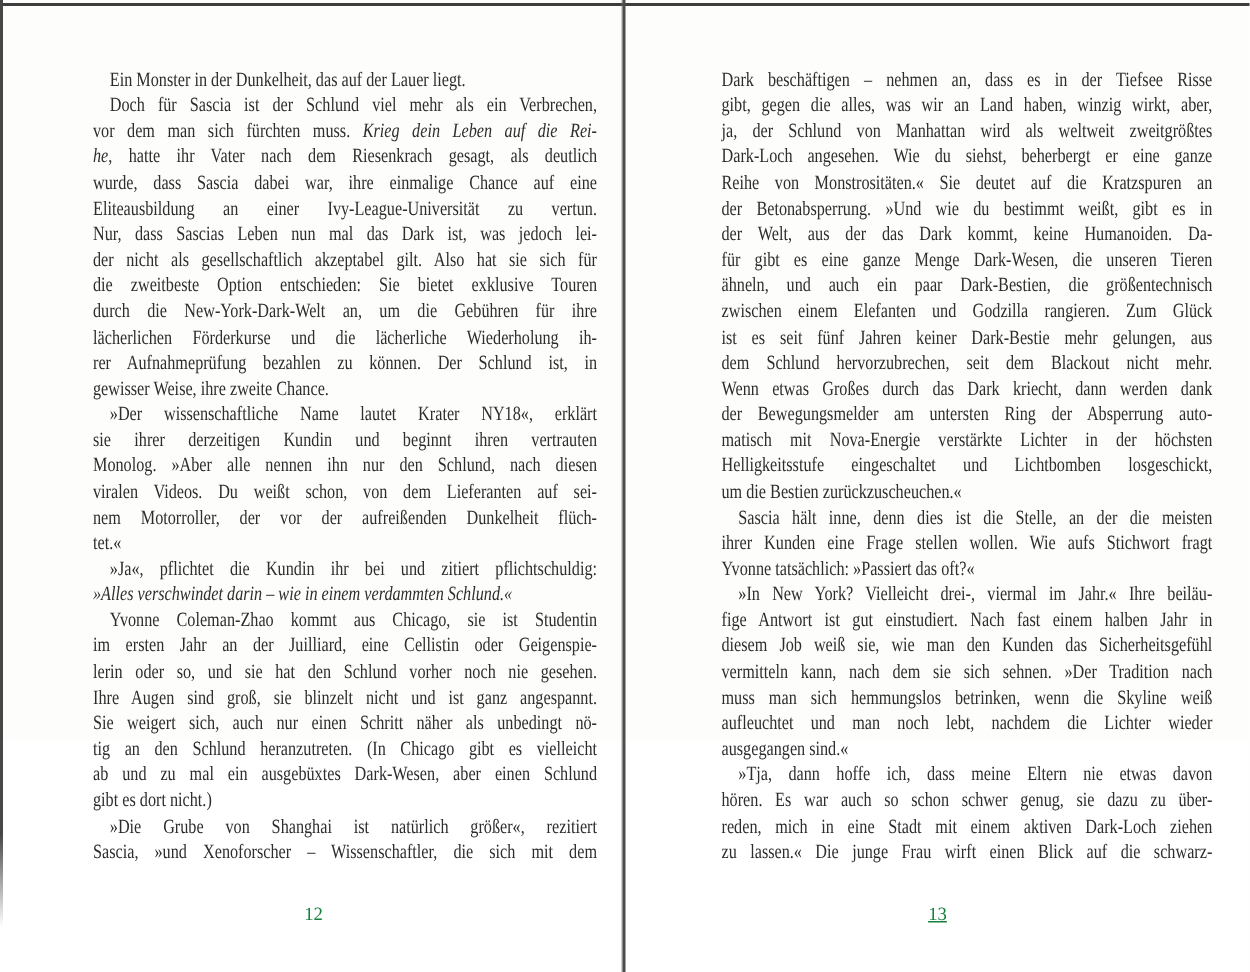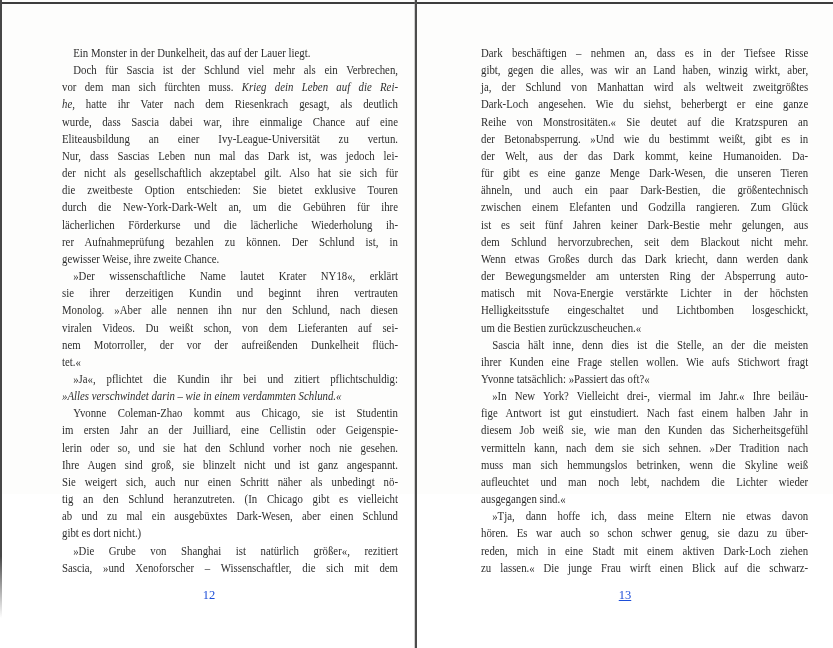--- a/index.html
+++ b/index.html
@@ -48,25 +48,25 @@
   .line {
     text-align: justify;
     text-align-last: justify;
     white-space: normal;
   }
   .line.end { text-align-last: left; }
   .line.ind { text-indent: 14px; }
   .it { font-style: italic; }
   .pagenum {
     position: absolute;
-    top: 588px;
+    top: 602px;
     width: 30px;
     text-align: center;
     font-size: 12.5px;
-    color: #1d4ed8;
+    color: #15803d;
   }
   .pagenum.pleft  { left: 194px; }
   .pagenum.pright { left: 610px; text-decoration: underline; }
 </style>
 </head>
 <body>
 
 <div class="spread">
   <div class="topline"></div>
   <div class="leftline"></div>

